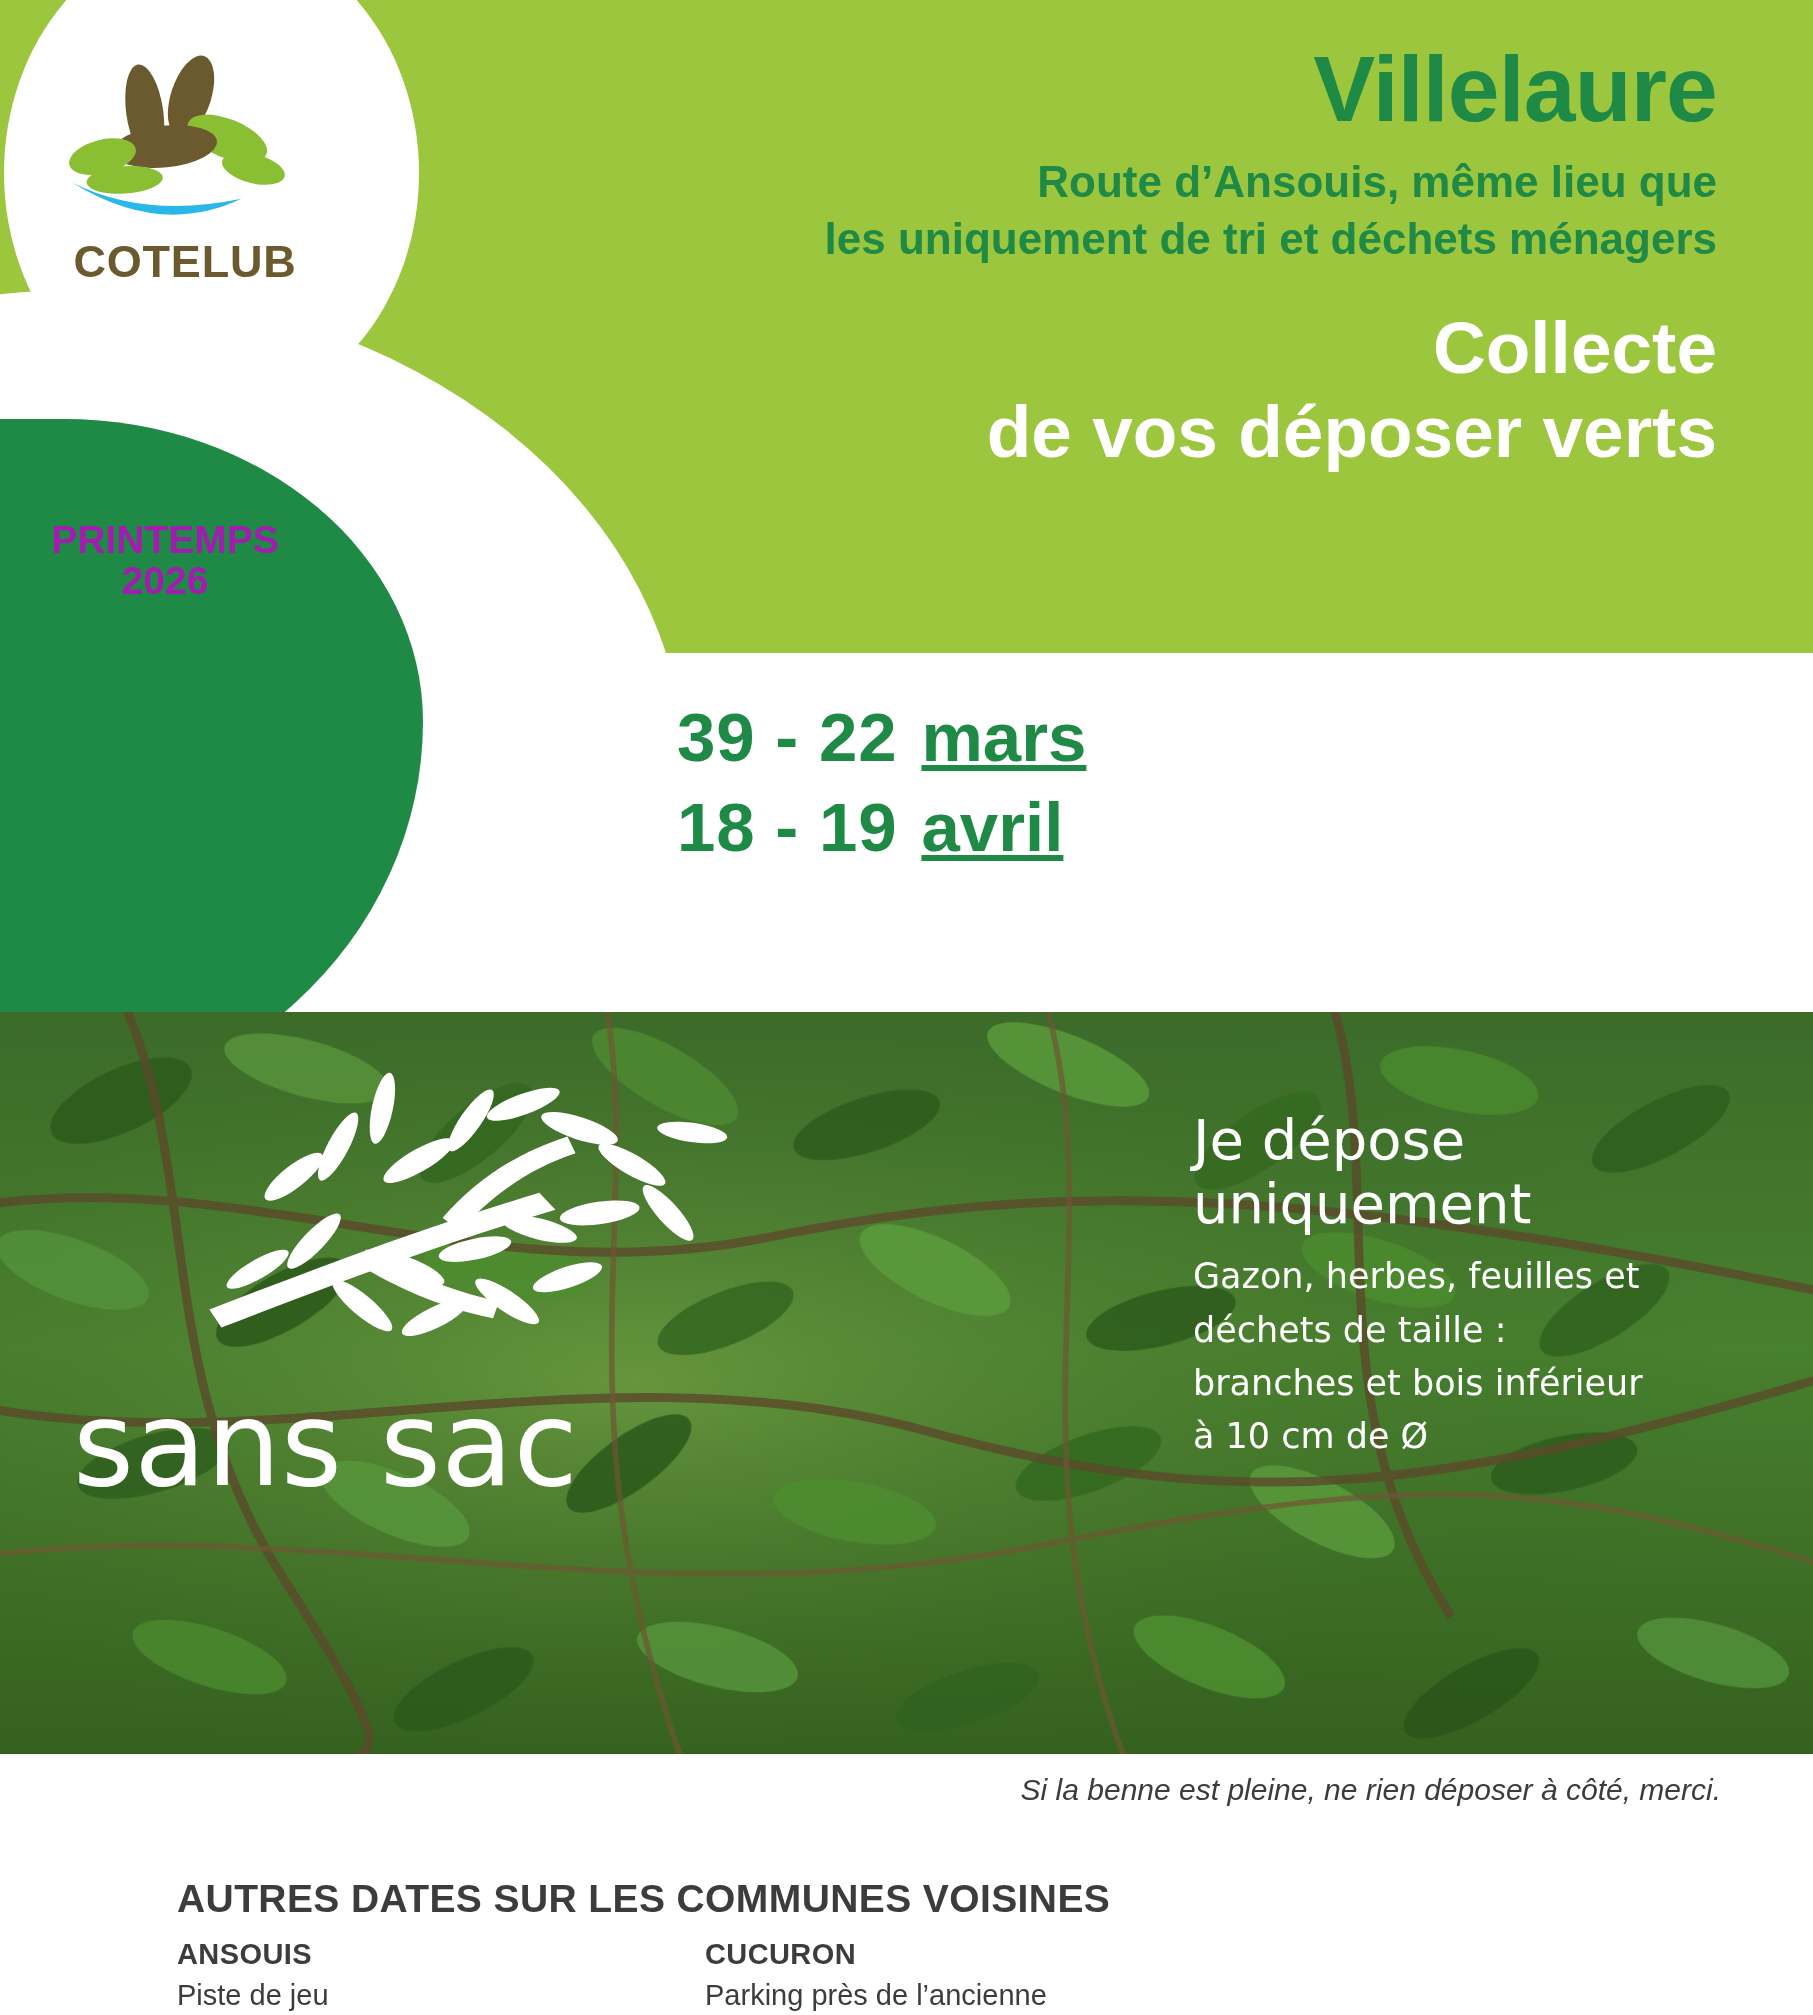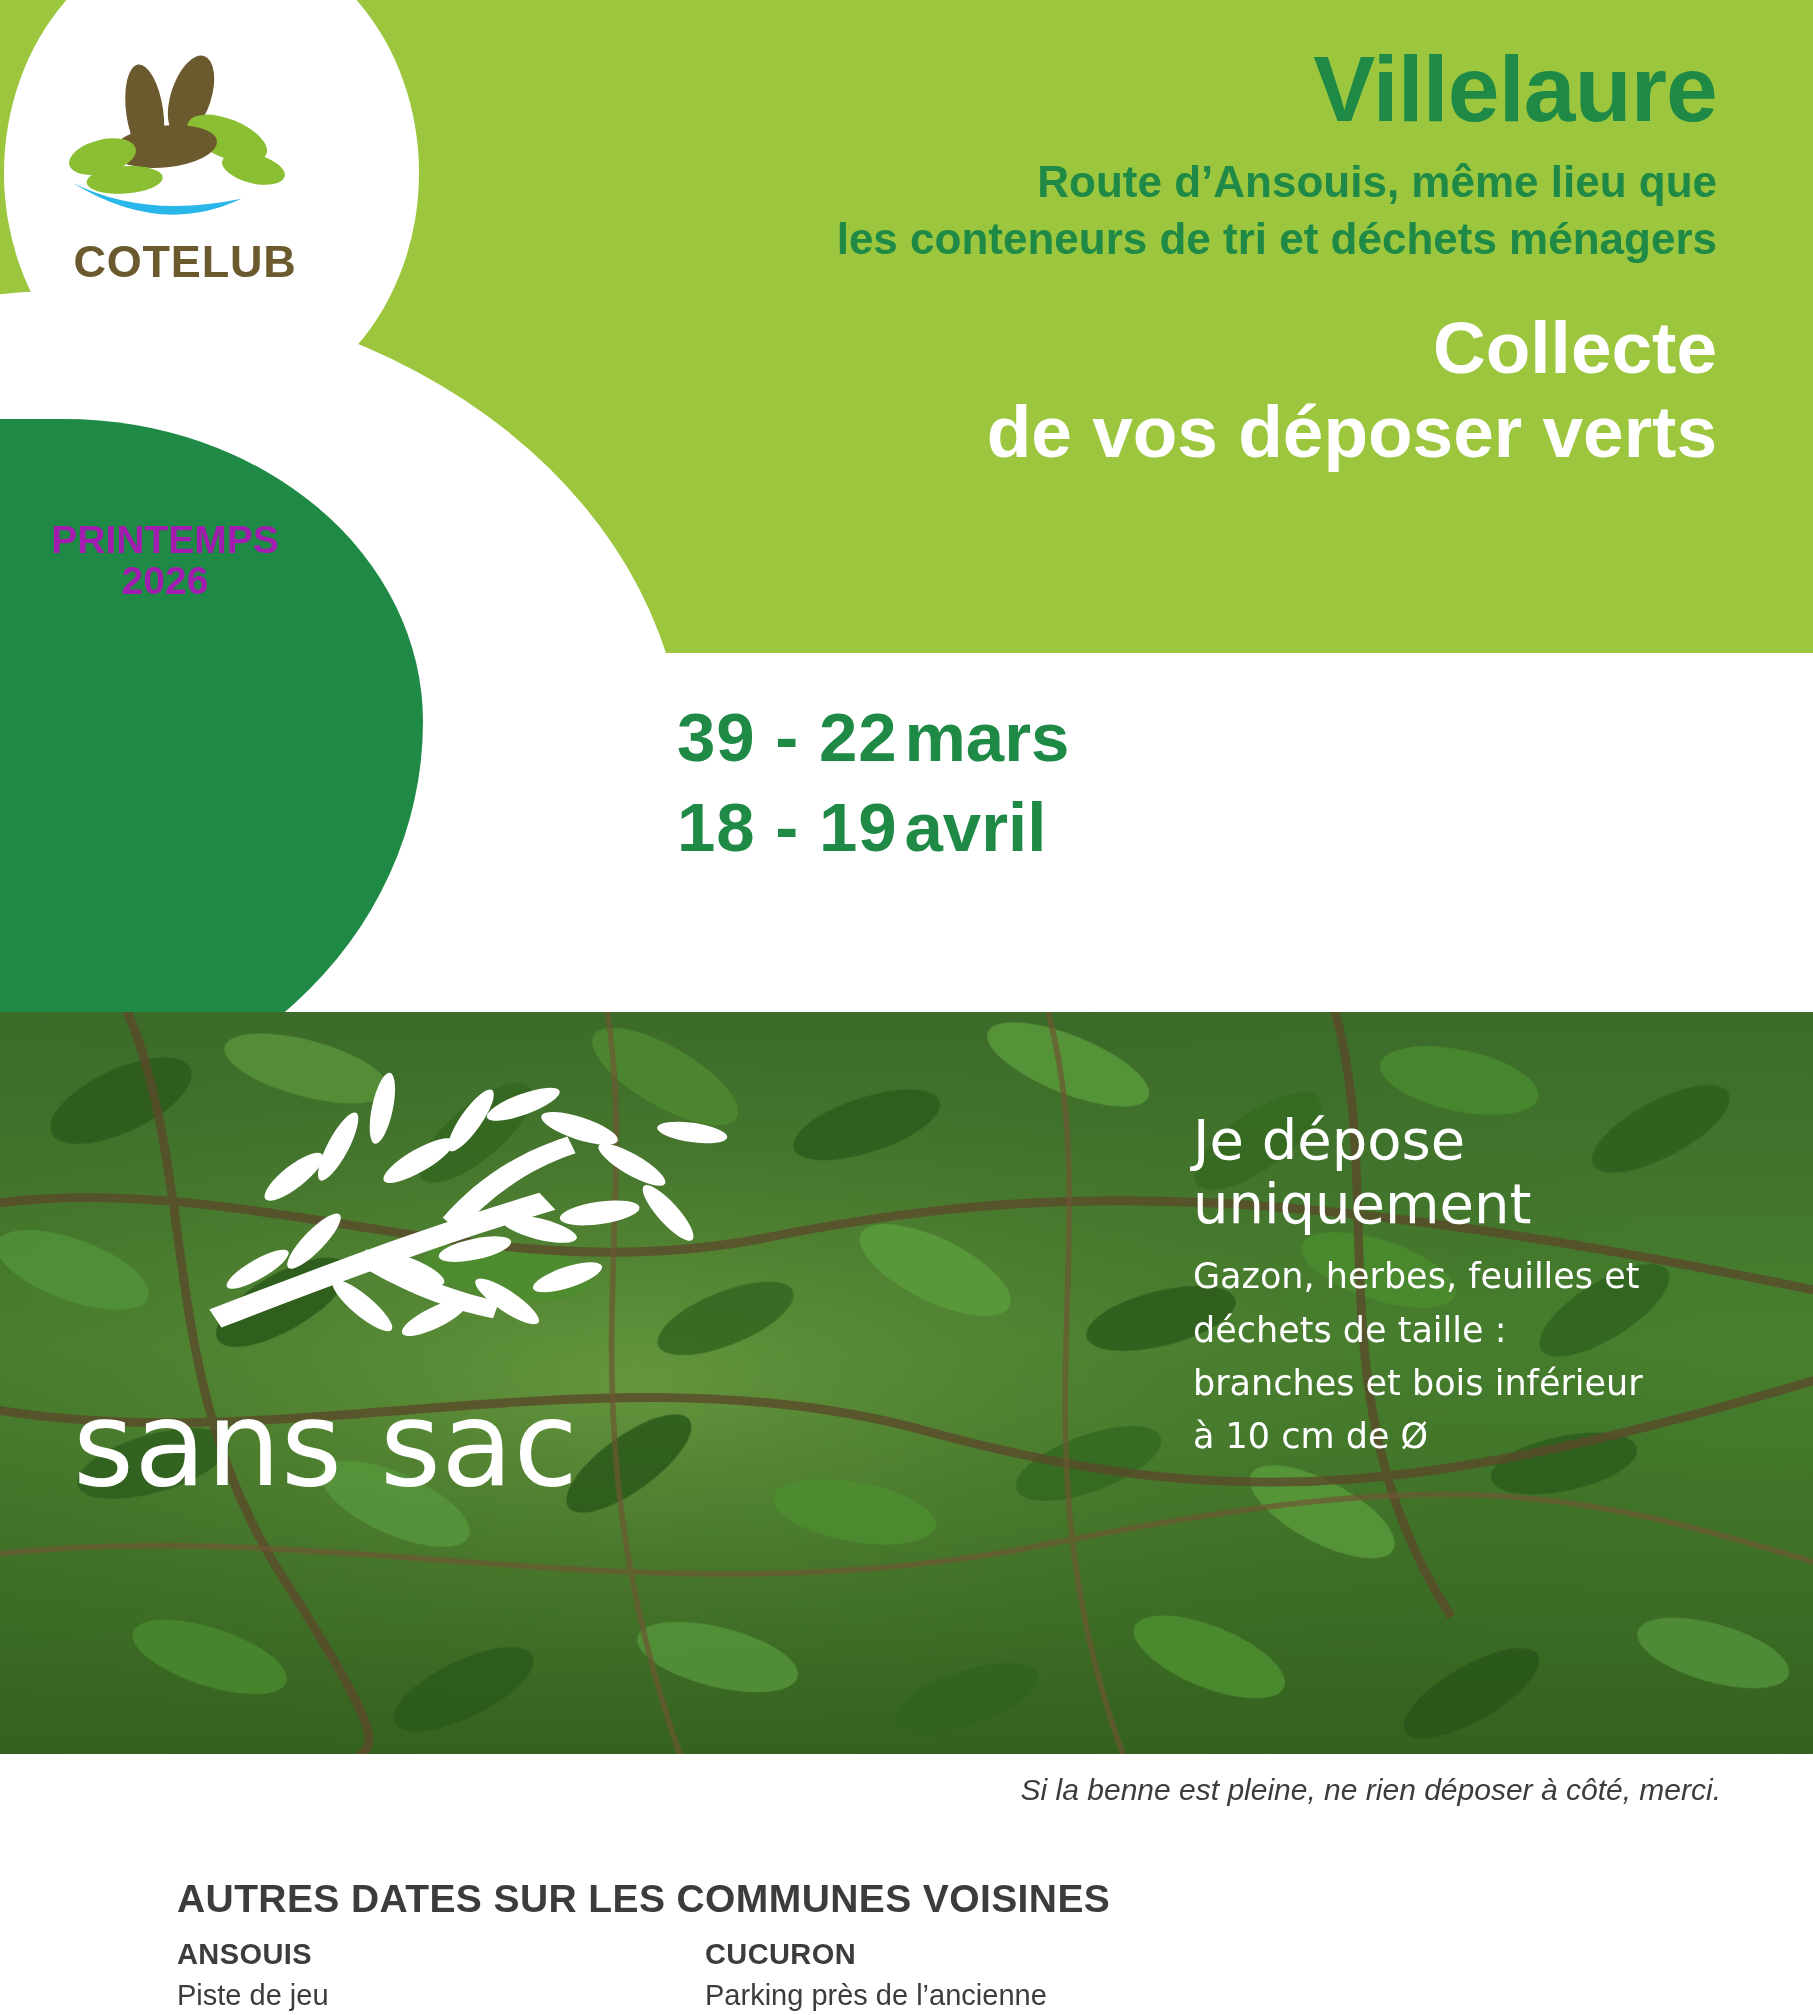--- a/index.html
+++ b/index.html
@@ -122,21 +122,21 @@
   .dates-main {
     position: absolute;
     left: 677px;
     top: 693px;
     font-size: 69px;
     font-weight: bold;
     color: #1f8a46;
     line-height: 1.3;
   }
   .dates-main .num { letter-spacing: 0.8px; }
-  .dates-main .mon { margin-left: 7px; }
+  .dates-main .mon { margin-left: 24px; text-decoration: underline; }
 
   
   .photo {
     position: absolute;
     left: 0;
     top: 1012px;
     width: 1814px;
     height: 742px;
     overflow: hidden;
     background: #2d5a22;
@@ -246,21 +246,21 @@
 
   <div class="season">
     <div>PRINTEMPS</div>
     <div>2026</div>
   </div>
 
   <div class="town">Villelaure</div>
 
   <div class="address">
     <div>Route d’Ansouis, même lieu que</div>
-    <div>les conteneurs de tri et déchets ménagers</div>
+    <div>les uniquement de tri et déchets ménagers</div>
   </div>
 
   <div class="collecte">
     <div>Collecte</div>
     <div>de vos déposer verts</div>
   </div>
 
   <div class="dates-main">
     <div>
       <span class="num">39 - 22</span><span class="mon">mars</span>

